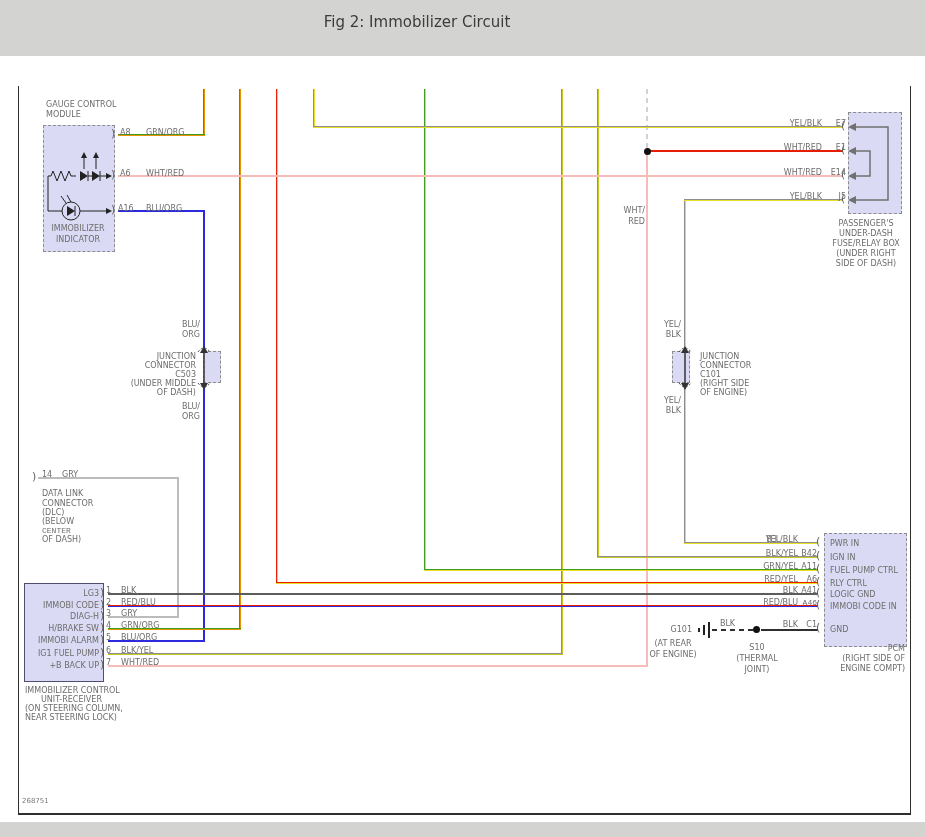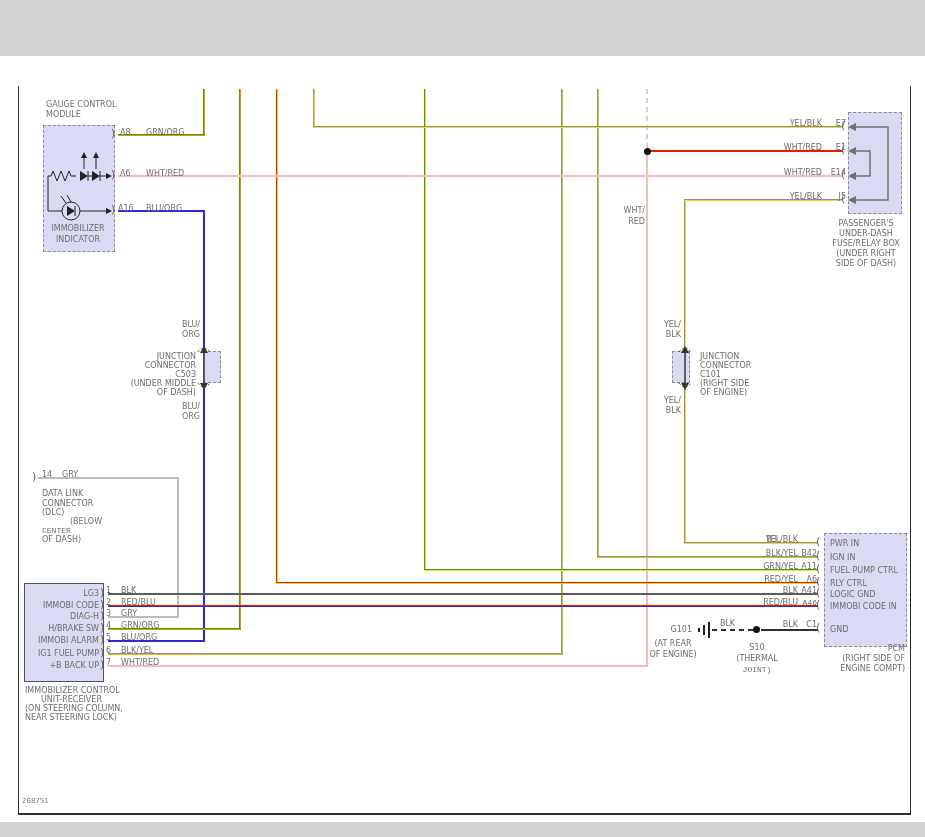--- a/index.html
+++ b/index.html
@@ -39,20 +39,21 @@
          font-size:15px;color:#3c3c3c;}
   #figcode{position:absolute;left:22px;top:797px;font-size:7px;color:#7a7a7a;}
 </style>
 </head>
 <body>
 
 <div id="stage">
 
   <div class="bar" style="top:0;height:56px;"></div>
   <div class="bar" style="top:822px;height:15px;"></div>
+  <div id="title">Fig 2: Immobilizer Circuit</div>
 
   <div class="frame" style="left:18px;top:86px;width:1px;height:728px;"></div>
   <div class="frame" style="left:910px;top:86px;width:1px;height:728px;"></div>
   <div class="frame" style="left:18px;top:813px;width:893px;height:2px;"></div>
 
   <div class="wire grnorg-v" style="left:203px;top:89px;width:2px;height:46px;"></div>
   <div class="wire blu" style="left:203px;top:210px;width:2px;height:431px;"></div>
   <div class="wire grnorg-v" style="left:239px;top:89px;width:2px;height:540px;"></div>
   <div class="wire redyel-v" style="left:276px;top:89px;width:2px;height:494px;"></div>
   <div class="wire yelblk-v" style="left:313px;top:89px;width:2px;height:38px;"></div>
@@ -199,21 +200,21 @@
 
   <div class="lbl r" style="left:605px;top:206px;width:40px;">WHT/</div>
   <div class="lbl r" style="left:605px;top:217px;width:40px;">RED</div>
 
   <span class="brk" style="left:32px;top:471px;">)</span>
   <div class="lbl" style="left:42px;top:470px;">14</div>
   <div class="lbl" style="left:62px;top:470px;">GRY</div>
   <div class="lbl" style="left:42px;top:489px;">DATA LINK</div>
   <div class="lbl" style="left:42px;top:499px;">CONNECTOR</div>
   <div class="lbl" style="left:42px;top:508px;">(DLC)</div>
-  <div class="lbl" style="left:42px;top:517px;margin-left:28px;">(BELOW</div>
+  <div class="lbl" style="left:42px;top:517px;">(BELOW</div>
   <div class="lbl" style="left:42px;top:526px;font-family:Liberation Mono, monospace;">CENTER</div>
   <div class="lbl" style="left:42px;top:535px;">OF DASH)</div>
 
   <div class="solidbox" style="left:24px;top:583px;width:78px;height:97px;"></div>
   <div class="lbl r" style="left:28px;top:589px;width:71px;">LG3</div>
   <div class="lbl r" style="left:28px;top:601px;width:71px;">IMMOBI CODE</div>
   <div class="lbl r" style="left:28px;top:612px;width:71px;">DIAG-H</div>
   <div class="lbl r" style="left:28px;top:624px;width:71px;">H/BRAKE SW</div>
   <div class="lbl r" style="left:28px;top:636px;width:71px;">IMMOBI ALARM</div>
   <div class="lbl r" style="left:28px;top:649px;width:71px;">IG1 FUEL PUMP</div>
@@ -283,17 +284,17 @@
       <line x1="9" y1="4" x2="9" y2="14"></line>
       <line x1="4" y1="7" x2="4" y2="11"></line>
     </g>
   </svg>
   <div class="lbl r" style="left:664px;top:625px;width:28px;">G101</div>
   <div class="lbl c" style="left:640px;top:639px;width:66px;">(AT REAR</div>
   <div class="lbl c" style="left:640px;top:650px;width:66px;">OF ENGINE)</div>
   <div class="lbl c" style="left:705px;top:619px;width:45px;">BLK</div>
   <div class="lbl c" style="left:742px;top:643px;width:30px;">S10</div>
   <div class="lbl c" style="left:728px;top:654px;width:58px;">(THERMAL</div>
-  <div class="lbl c" style="left:728px;top:665px;width:58px;font-family:Liberation Mono, monospace;">JOINT)</div>
+  <div class="lbl c" style="left:728px;top:665px;width:58px;">JOINT)</div>
 
   <div id="figcode">268751</div>
 
 </div>
 
 </body></html>

